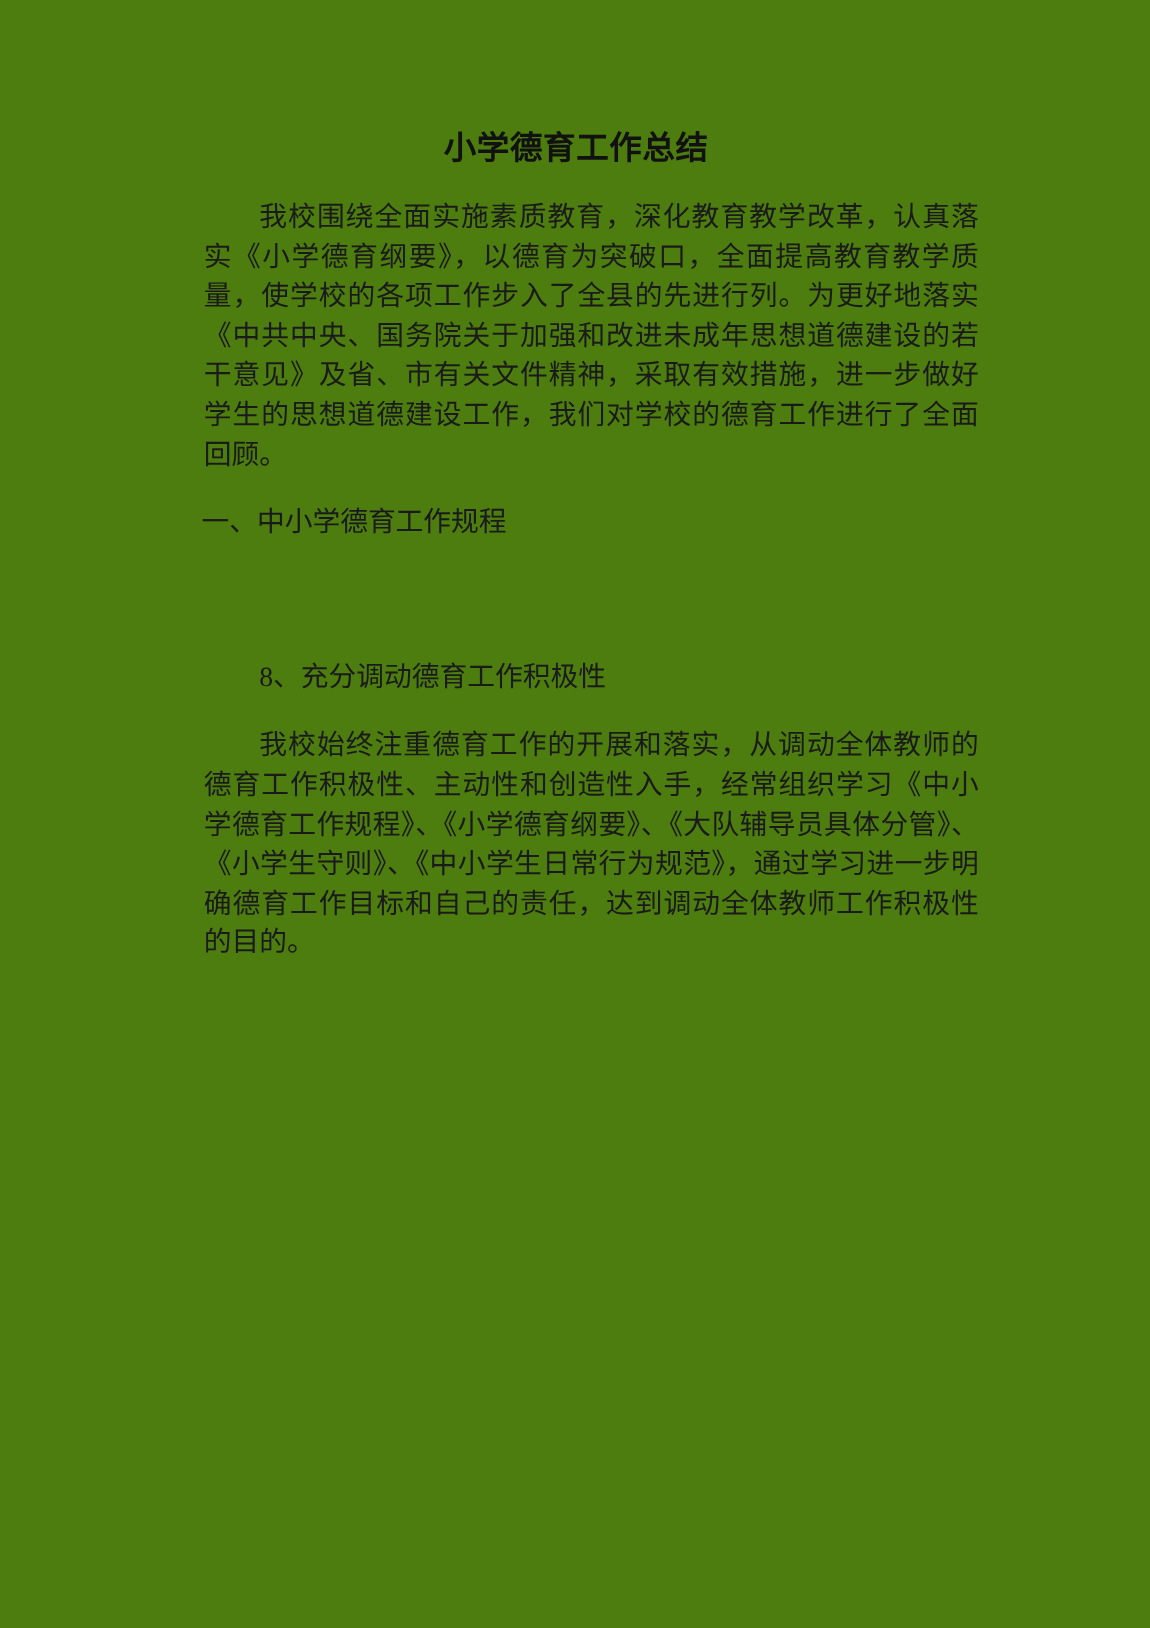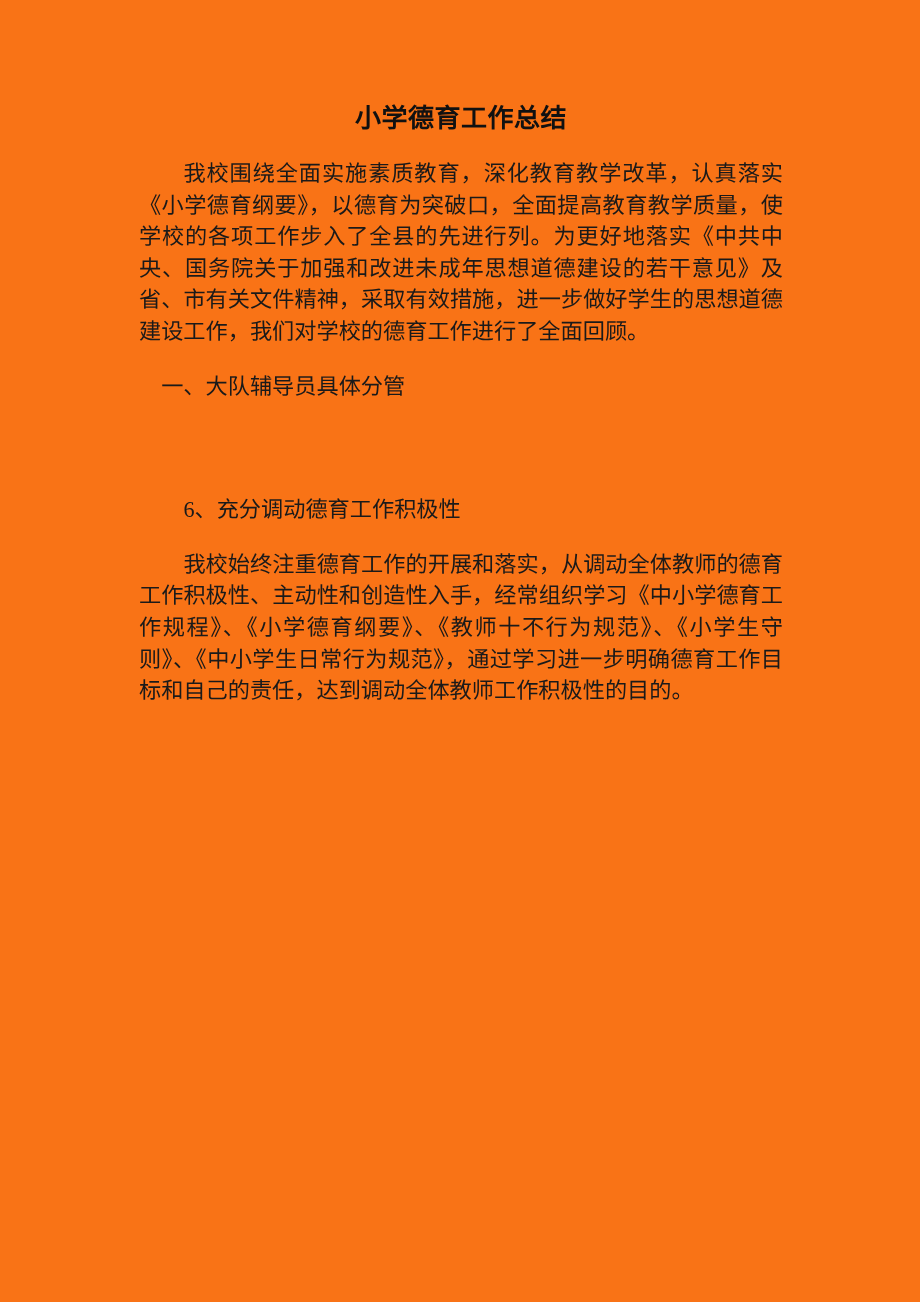--- a/index.html
+++ b/index.html
@@ -12,21 +12,21 @@
     width: 920px;
     height: 1302px;
     font-family: "Liberation Serif", "DejaVu Serif", serif;
     color: #000000;
     -webkit-font-smoothing: antialiased;
   }
   .page {
     position: relative;
     width: 920px;
     height: 1302px;
-    background: #f97316;
+    background: #4d7c0f;
     box-sizing: border-box;
     padding: 0;
     overflow: hidden;
   }
   .doc-body {
     position: absolute;
     left: 139px;
     top: 0;
     width: 644px;
   }
@@ -47,41 +47,42 @@
     font-size: 22.2px;
     line-height: 31.6px;
     text-align: justify;
     text-justify: inter-ideograph;
     color: #1a1a1a;
     margin: 0;
     word-break: break-all;
   }
   .para.indent2 {
     text-indent: 2em;
+    margin-left: 24px;
   }
   .para.indent1 {
     text-indent: 1em;
   }
   .gap-title-p1 { height: 23px; }
   .gap-para    { height: 23px; }
   .gap-head    { height: 23px; }
 </style>
 </head>
 <body>
 
 <div class="page">
   <div class="doc-body">
     <h1 class="doc-title">小学德育工作总结</h1>
     <div class="gap-title-p1"></div>
     <div id="blocks-container">
         <p class="para indent2">我校围绕全面实施素质教育，深化教育教学改革，认真落实《小学德育纲要》，以德育为突破口，全面提高教育教学质量，使学校的各项工作步入了全县的先进行列。为更好地落实《中共中央、国务院关于加强和改进未成年思想道德建设的若干意见》及省、市有关文件精神，采取有效措施，进一步做好学生的思想道德建设工作，我们对学校的德育工作进行了全面回顾。</p>
         <div class="gap-head"></div>
-        <p class="para indent1">一、大队辅导员具体分管</p>
+        <p class="para indent1">一、中小学德育工作规程</p>
         <div class="gap-head"></div>
         <div class="gap-para"></div>
         <div class="gap-para"></div>
         <div class="gap-head"></div>
-        <p class="para indent2">6、充分调动德育工作积极性</p>
+        <p class="para indent2">8、充分调动德育工作积极性</p>
         <div class="gap-para"></div>
-        <p class="para indent2">我校始终注重德育工作的开展和落实，从调动全体教师的德育工作积极性、主动性和创造性入手，经常组织学习《中小学德育工作规程》、《小学德育纲要》、《教师十不行为规范》、《小学生守则》、《中小学生日常行为规范》，通过学习进一步明确德育工作目标和自己的责任，达到调动全体教师工作积极性的目的。</p>
+        <p class="para indent2">我校始终注重德育工作的开展和落实，从调动全体教师的德育工作积极性、主动性和创造性入手，经常组织学习《中小学德育工作规程》、《小学德育纲要》、《大队辅导员具体分管》、《小学生守则》、《中小学生日常行为规范》，通过学习进一步明确德育工作目标和自己的责任，达到调动全体教师工作积极性的目的。</p>
       </div>
   </div>
 </div>
 
 </body></html>

